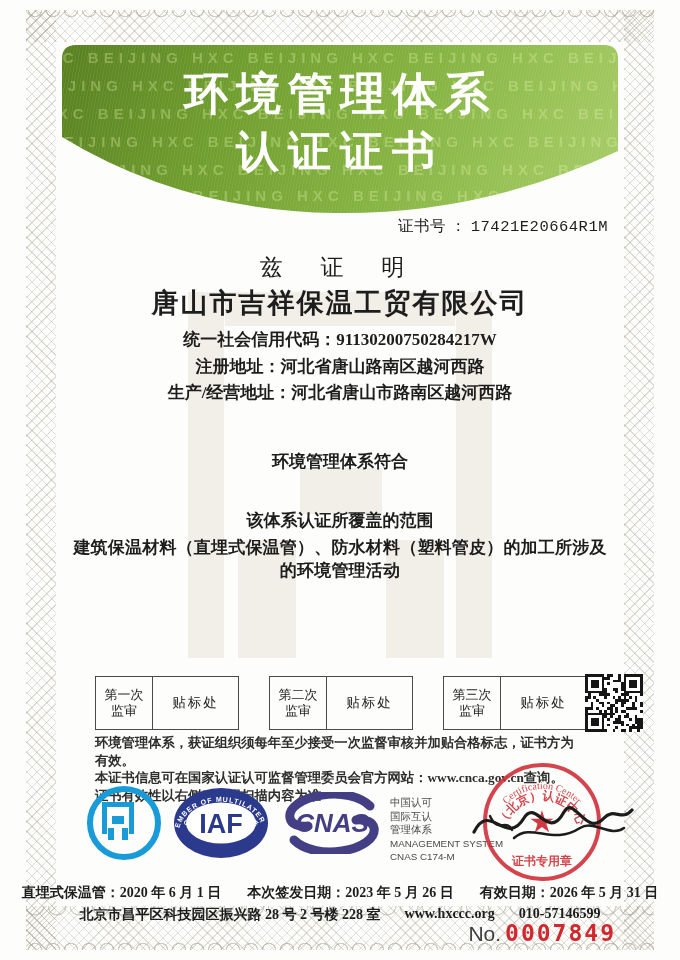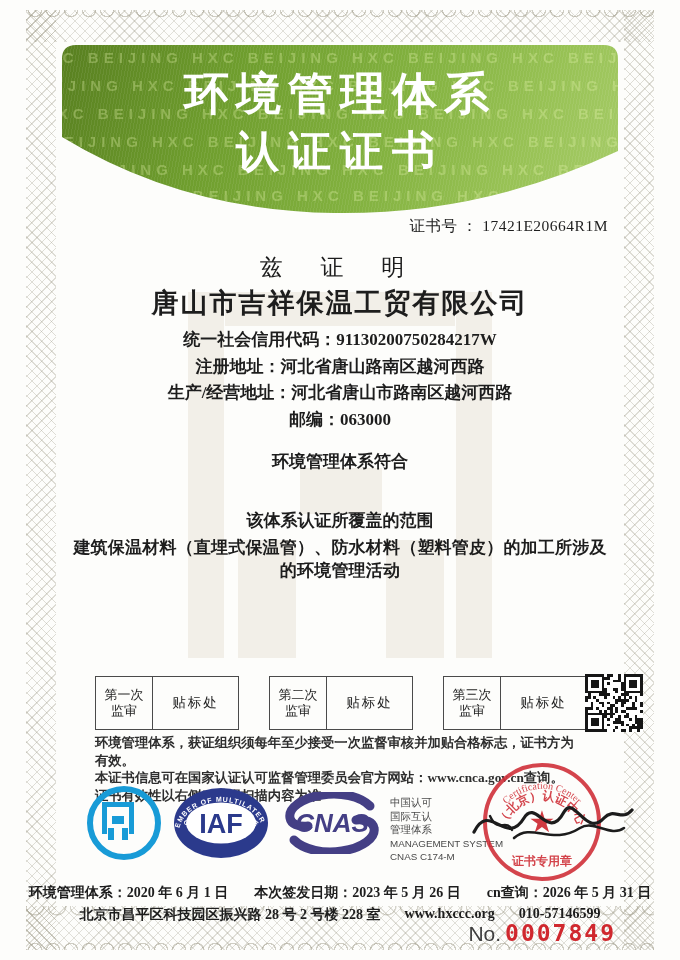--- a/index.html
+++ b/index.html
@@ -51,21 +51,21 @@
   .hxc-rows span:nth-child(5){top:116px;left:-40px;}
   .hxc-rows span:nth-child(6){top:142px;left:-85px;}
   .banner-titles{position:absolute;left:0;right:0;top:20px;text-align:center;color:#fff;
       font-family:"Liberation Sans","DejaVu Sans",sans-serif;font-weight:900;}
   .banner-titles .t1{font-size:45px;letter-spacing:7px;line-height:58px;}
   .banner-titles .t2{font-size:43px;letter-spacing:9px;line-height:56px;}
 
   
   .abs{position:absolute;z-index:4;left:66px;right:66px;text-align:center;}
   .cert-no{position:absolute;z-index:4;top:216px;right:72px;font-size:15.5px;letter-spacing:.5px;}
-  .cert-no b{font-weight:normal;font-family:Liberation Serif, serif;}
+  .cert-no b{font-weight:normal;font-family:Liberation Mono, monospace;}
   .certify{top:252px;font-size:23px;letter-spacing:16px;}
   .company{top:285px;font-size:27px;font-weight:bold;letter-spacing:2px;font-family:"Liberation Sans",sans-serif;}
   .info{top:327px;font-size:17px;font-weight:bold;line-height:26.5px;}
   .info .rw{display:block;}
   .conform{top:450px;font-size:17px;font-weight:bold;}
   .standard{top:475px;font-size:20.5px;font-weight:bold;font-family:"Liberation Sans",sans-serif;letter-spacing:.2px;}
   .scope-title{top:509px;font-size:17px;font-weight:bold;}
   .scope{top:536px;font-size:17px;font-weight:bold;letter-spacing:.2px;}
 
   
@@ -150,21 +150,20 @@
     <span>证书号 ：</span>
     <b>17421E20664R1M</b>
   </div>
 
   <div class="abs company">唐山市吉祥保温工贸有限公司</div>
   <div class="abs certify">兹 证 明</div>
   <div class="abs info">
     <span class="rw">统一社会信用代码：91130200750284217W</span>
     <span class="rw">注册地址：河北省唐山路南区越河西路</span>
     <span class="rw">生产/经营地址：河北省唐山市路南区越河西路</span>
-    <span class="rw">邮编：063000</span>
   </div>
 
   <div class="abs conform">环境管理体系符合</div>
   <div class="abs scope">建筑保温材料（直埋式保温管）、防水材料（塑料管皮）的加工所涉及的环境管理活动</div>
   <div class="abs scope-title">该体系认证所覆盖的范围</div>
 
   <div class="audit">
     <div class="group">
       <div class="round">第一次
 监审</div>
@@ -476,23 +475,23 @@
       <text x="82" y="117" text-anchor="middle" font-family="Liberation Serif, serif" font-size="12" font-weight="bold" fill="#cf3038" opacity="0.9">证书专用章</text>
       <g>
         <path d="M14,84 C30,52 46,100 64,70 C76,50 88,94 104,64 C114,46 126,90 144,70 C154,59 162,74 172,62" stroke="#1c1c1c" stroke-width="3.2" fill="none" stroke-linecap="round"></path>
         <path d="M54,90 C72,74 92,98 120,80 C134,71 150,90 164,80" stroke="#1c1c1c" stroke-width="2.6" fill="none" stroke-linecap="round"></path>
         <path d="M30,68 C38,86 46,70 52,82" stroke="#1c1c1c" stroke-width="2.4" fill="none" stroke-linecap="round"></path>
       </g>
     </svg>
   </div>
 
   <div class="dates">
-    <span><span>环境管理体系：</span><span>2020 年 6 月 1 日</span></span>
+    <span><span>直埋式保温管：</span><span>2020 年 6 月 1 日</span></span>
     <span><span>本次签发日期：</span><span>2023 年 5 月 26 日</span></span>
-    <span><span>cn查询：</span><span>2026 年 5 月 31 日</span></span>
+    <span><span>有效日期：</span><span>2026 年 5 月 31 日</span></span>
   </div>
   <div class="addr-row">
     <span>北京市昌平区科技园区振兴路 28 号 2 号楼 228 室</span>
     <span>www.hxccc.org</span>
     <span>010-57146599</span>
   </div>
   <div class="serial">
     <span class="no">No.</span>
     <span class="num">0007849</span>
   </div>

